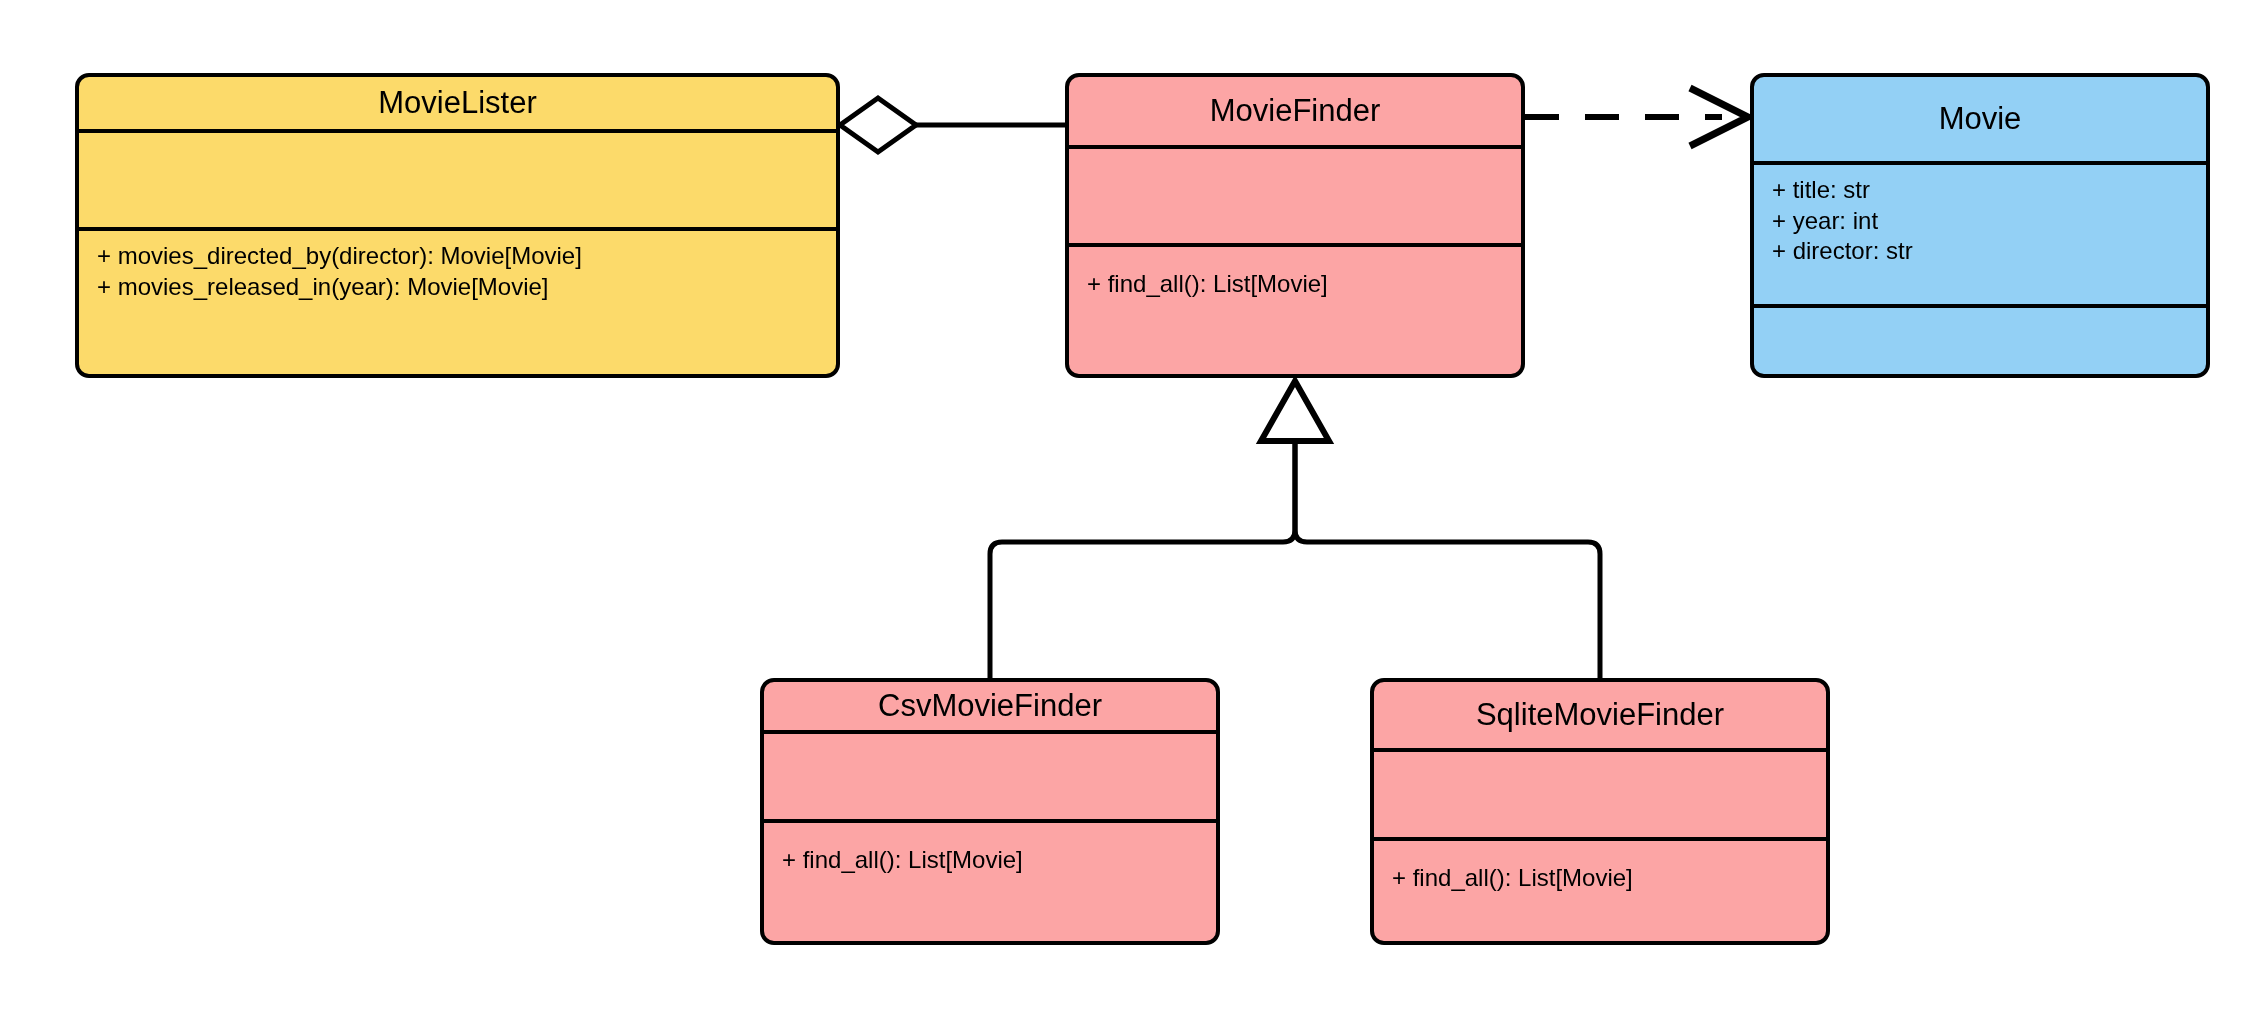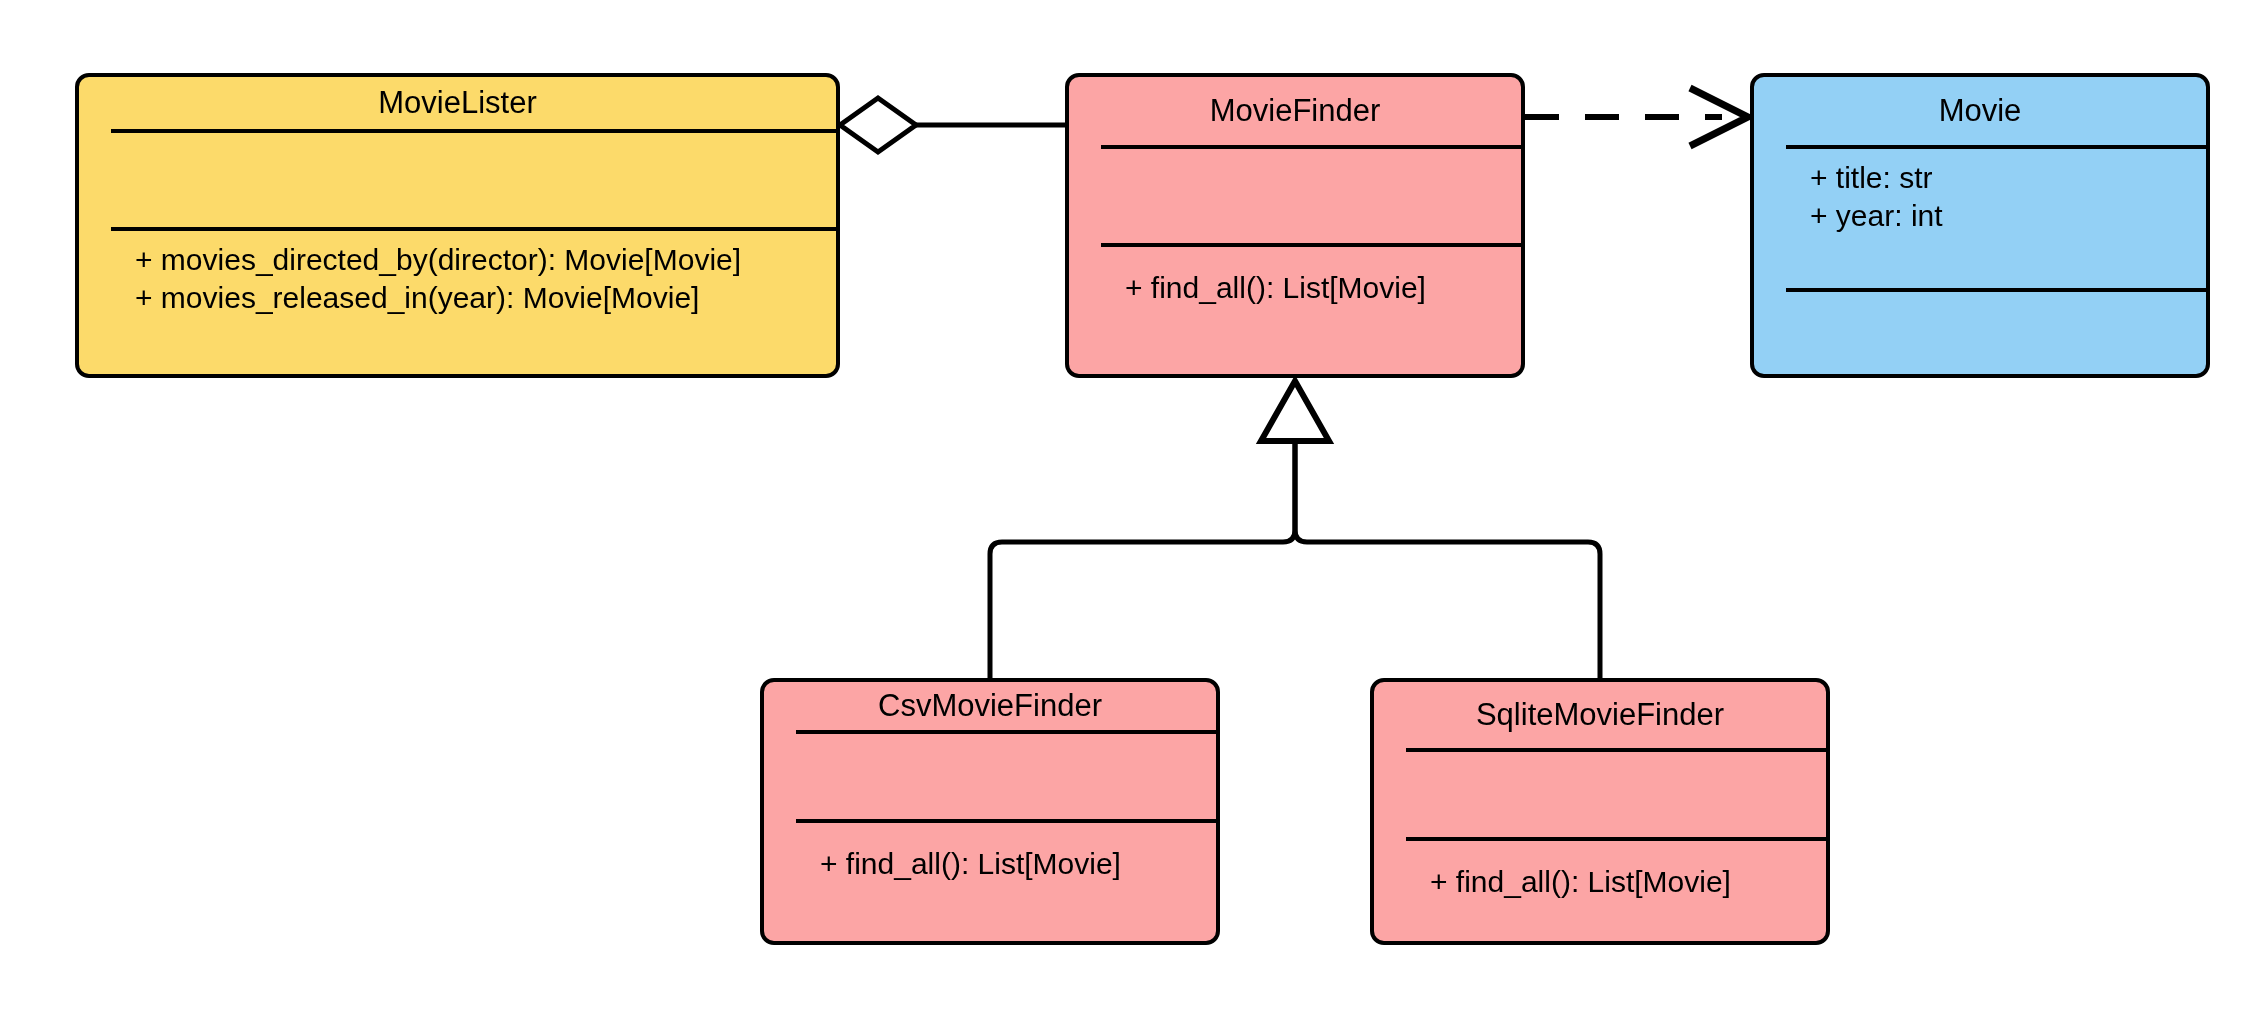--- a/index.html
+++ b/index.html
@@ -48,25 +48,24 @@
   }
   .cmp-title {
     display: flex;
     align-items: center;
     justify-content: center;
     font-size: 31px;
     color: #000000;
     line-height: 1.15;
   }
   .cmp-body {
-    padding: 10px 18px 0 24px;
-    font-size: 30px;
+    padding: 10px 18px 0 18px;
+    font-size: 24px;
     color: #000000;
     line-height: 1.28;
-    margin-left: 32px;
   }
   .cmp-body .row {
     white-space: nowrap;
   }
   .cmp-empty {
     
   }
 </style>
 </head>
 <body>
@@ -107,24 +106,25 @@
 
   <div class="uml-class cls-green" style="left:1065px; top:73px; width:460px; height:305px;">
     <div class="cmp cmp-title" style="height:68px;">MovieFinder</div>
     <div class="cmp cmp-body cmp-empty divider-top" style="height:98px;"></div>
     <div class="cmp cmp-body divider-top" style="flex:1 1 auto; padding-top:22px;">
       <div class="row">+ find_all(): List[Movie]</div>
     </div>
   </div>
 
   <div class="uml-class cls-blue" style="left:1750px; top:73px; width:460px; height:305px;">
-    <div class="cmp cmp-title" style="height:68px;">Movie</div>
+    <div class="cmp cmp-title" style="height:84px;">Movie</div>
     <div class="cmp cmp-body divider-top" style="height:143px;">
       <div class="row">+ title: str</div>
       <div class="row">+ year: int</div>
+      <div class="row">+ director: str</div>
     </div>
     <div class="cmp cmp-body cmp-empty divider-top" style="flex:1 1 auto;"></div>
   </div>
 
   <div class="uml-class cls-green" style="left:760px; top:678px; width:460px; height:267px;">
     <div class="cmp cmp-title" style="height:48px;">CsvMovieFinder</div>
     <div class="cmp cmp-body cmp-empty divider-top" style="height:89px;"></div>
     <div class="cmp cmp-body divider-top" style="flex:1 1 auto; padding-top:22px;">
       <div class="row">+ find_all(): List[Movie]</div>
     </div>

